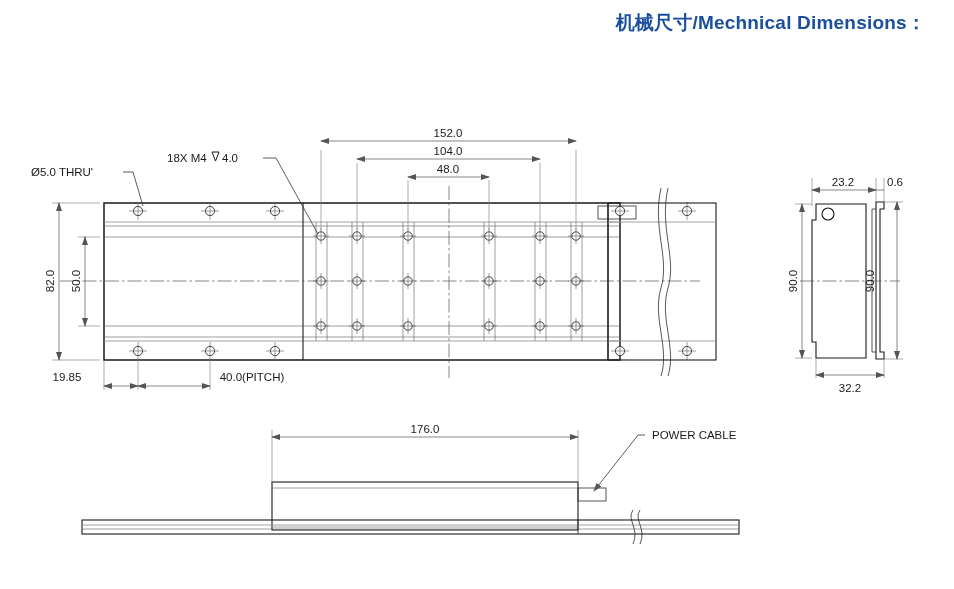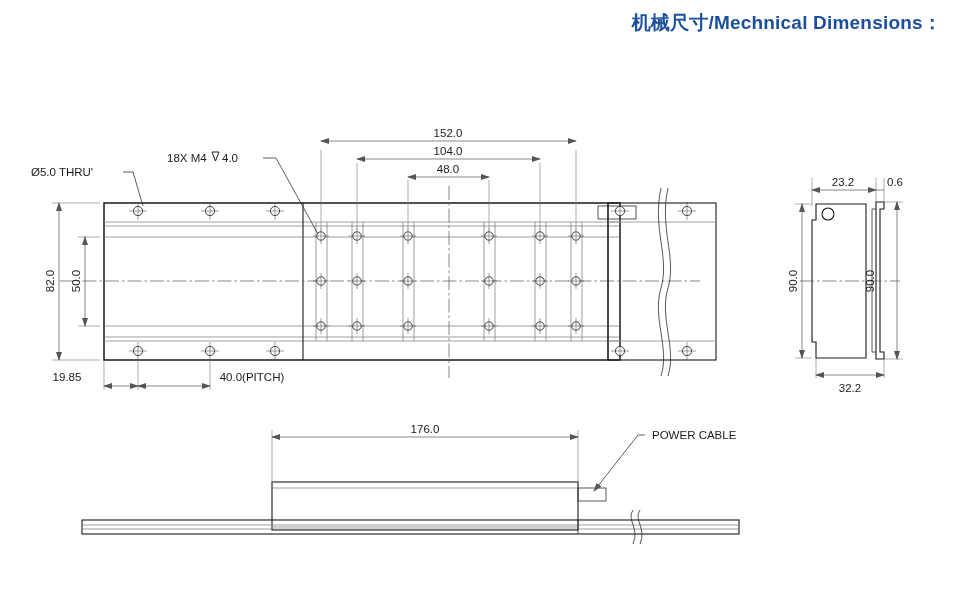--- a/index.html
+++ b/index.html
@@ -22,21 +22,21 @@
   }
   svg.sheet {
     position: absolute;
     left: 0; top: 0;
     width: 954px;
     height: 589px;
     display: block;
   }
   .title-block {
     position: absolute;
-    right: 12px;
+    right: 28px;
     top: 10px;
     font-size: 19px;
     font-weight: bold;
     letter-spacing: 0.2px;
     white-space: nowrap;
   }
   text {
     font-family: "Liberation Sans", sans-serif;
     fill: #1a1a1a;
   }

